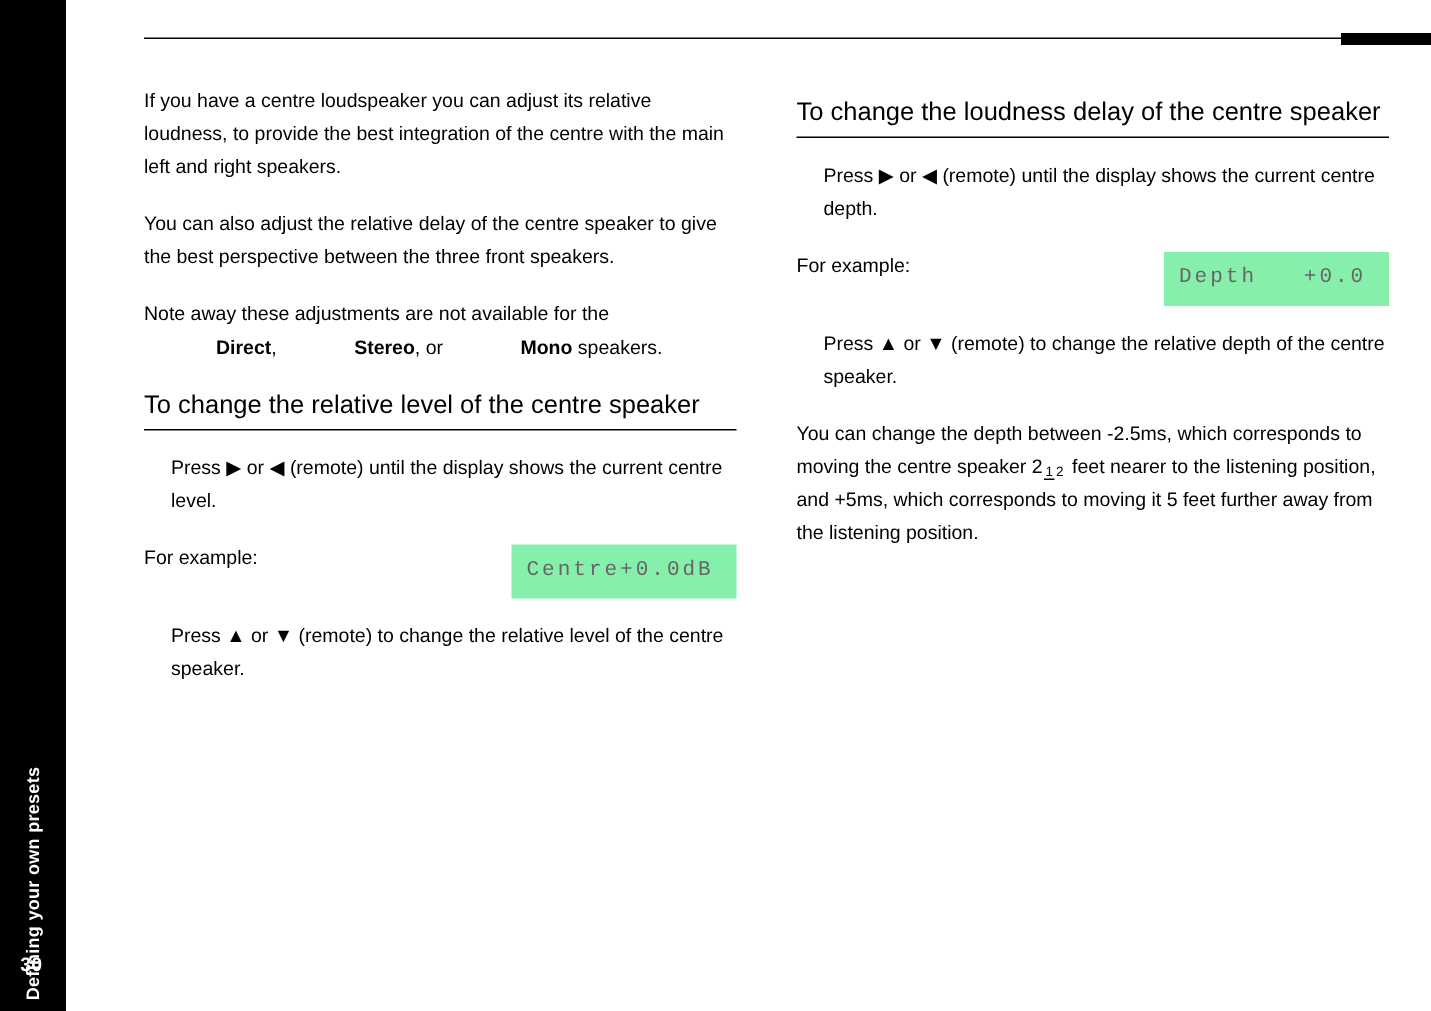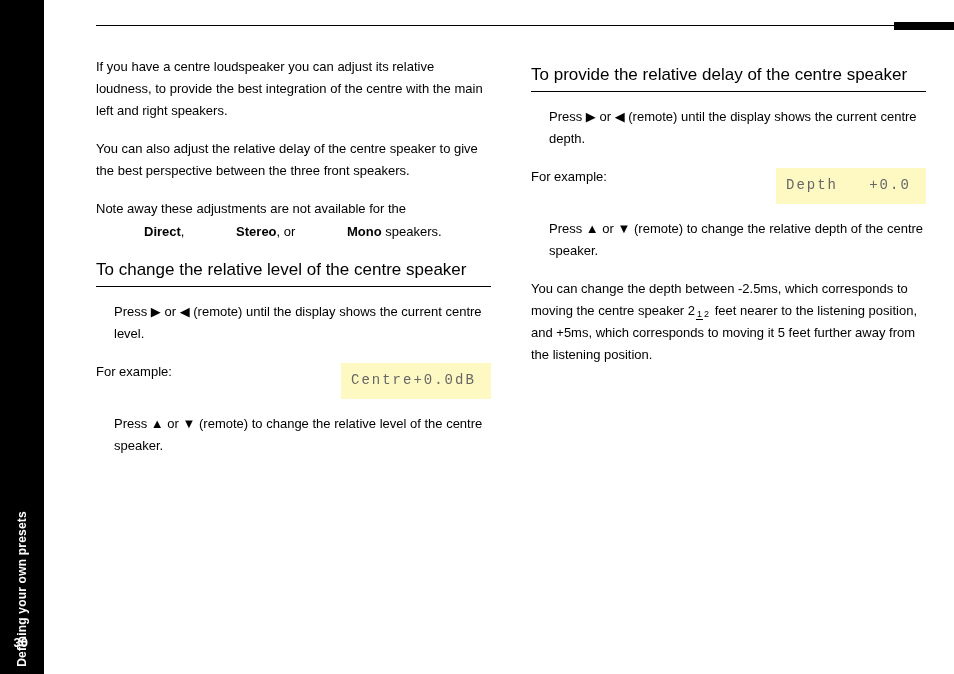--- a/index.html
+++ b/index.html
@@ -67,21 +67,21 @@
     line-height: 1.35;
     margin: 8px 0 4px 0;
   }
   .sub-rule { height: 1px; background: #000; margin-bottom: 14px; }
   .display-wrap { position: relative; float: right; margin: 2px 0 14px 16px; }
   .display {
     font-family: "Courier New", monospace;
     letter-spacing: 2px;
     font-size: 14px;
     color: #666;
-    background: #fef9c3;
+    background: #86efac;
     padding: 6px 10px;
     min-width: 150px;
     white-space: pre;
   }
   .display-shadow {
     position: absolute; left: 4px; top: 4px; right: -4px; bottom: -4px;
     background: #555; z-index: -1;
   }
   .clear { clear: both; }
   .frac { display: inline-block; vertical-align: -0.25em; font-size: 9px; line-height: 9px; text-align: left; margin: 0 1px; }
@@ -127,21 +127,21 @@
         <p>For example:</p>
         <div class="clear"></div>
 
         <p class="indent">
           <span>Press </span><span>▲</span><span> or </span><span>▼</span><span> (remote) to change the relative level of the centre speaker.</span>
         </p>
 
       </div>
 
       <div class="col">
-        <h2 class="sub">To provide the relative delay of the centre speaker</h2>
+        <h2 class="sub">To change the loudness delay of the centre speaker</h2>
         <div class="sub-rule"></div>
 
         <p class="indent">
           <span>Press </span><span>▶</span><span> or </span><span>◀</span><span> (remote) until the display shows the current centre depth.</span>
         </p>
 
         <div class="display-wrap">
           <div class="display-shadow"></div>
           <div class="display">Depth   +0.0</div>
         </div>

